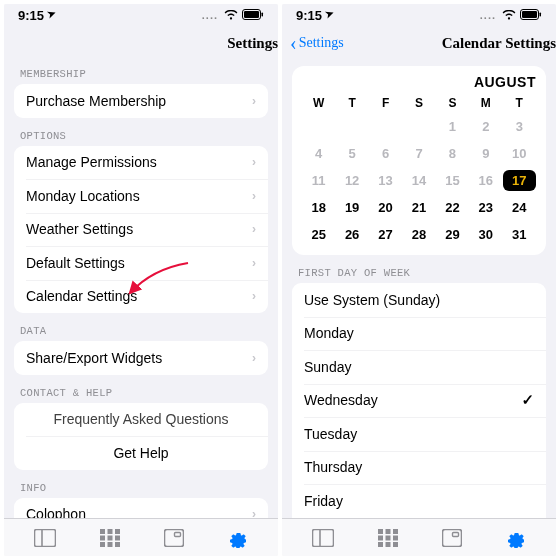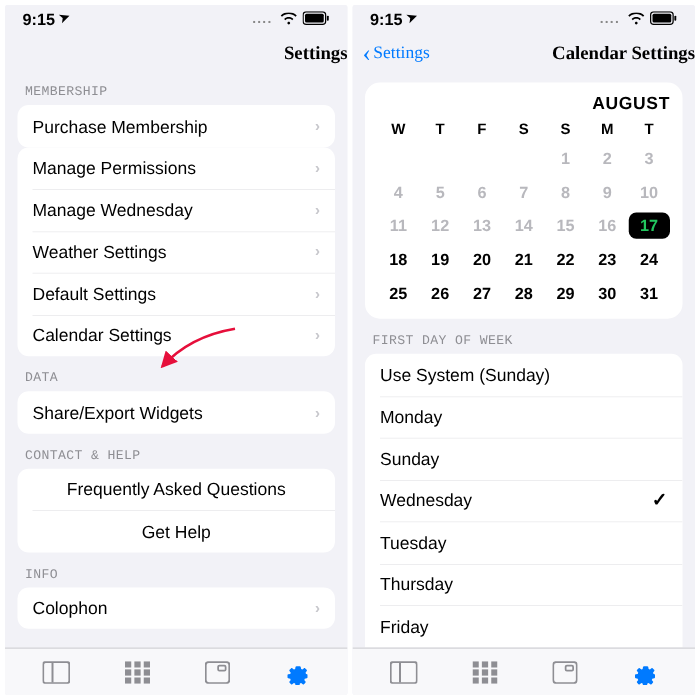--- a/index.html
+++ b/index.html
@@ -83,21 +83,21 @@
     }
     .row + .row::before {
       content: "";
       position: absolute;
       left: 12px; right: 0; top: 0;
       height: 1px;
       background: #e3e3e6;
       transform: scaleY(0.5);
     }
     .chev { color: #c7c7cc; font-size: 12px; font-weight: 700; }
-    .row.link { color: #000000; justify-content: center; }
+    .row.link { color: #404040; justify-content: center; }
     .row.center { justify-content: center; }
     
     .tabbar {
       height: 38px;
       background: #f8f8fa;
       border-top: 0.5px solid #d1d1d6;
       display: flex;
       align-items: center;
       justify-content: space-around;
       padding: 0 8px;
@@ -110,21 +110,21 @@
       position: absolute;
       pointer-events: none;
     }
     
     .cal-card { background:#fff; border-radius:12px; margin-top:6px; padding:8px 10px 10px 10px; }
     .cal-month { text-align:right; font-weight:700; font-size:14px; letter-spacing:0.5px; margin-bottom:6px; }
     .cal-grid { display:grid; grid-template-columns:repeat(7,1fr); text-align:center; row-gap:6px; }
     .cal-head { font-size:12px; font-weight:700; color:#000; }
     .cal-day { font-size:13px; font-weight:600; color:#000; padding:3px 0; }
     .cal-day.dim { color:#b8b8bd; }
-    .cal-day.sel { background:#000; color:#22c55e; border-radius:6px; }
+    .cal-day.sel { background:#000; color:#eab308; border-radius:6px; }
     
     .check { font-size:15px; font-weight:700; }
   </style>
 </head>
 <body>
 
 <div class="phone">
   <div class="status-bar">
     <div class="status-left">
       <span>9:15</span>
@@ -149,27 +149,28 @@
 
   <div class="content" style="position:relative">
     <div class="section-header first">MEMBERSHIP</div>
     <div class="card">
       <div class="row">
         <span>Purchase Membership</span>
         <span class="chev">›</span>
       </div>
     </div>
 
+    <div class="section-header">OPTIONS</div>
     <div class="card">
       <div class="row">
         <span>Manage Permissions</span>
         <span class="chev">›</span>
       </div>
       <div class="row">
-        <span>Manage Wednesday</span>
+        <span>Monday Locations</span>
         <span class="chev">›</span>
       </div>
       <div class="row">
         <span>Weather Settings</span>
         <span class="chev">›</span>
       </div>
       <div class="row">
         <span>Default Settings</span>
         <span class="chev">›</span>
       </div>

